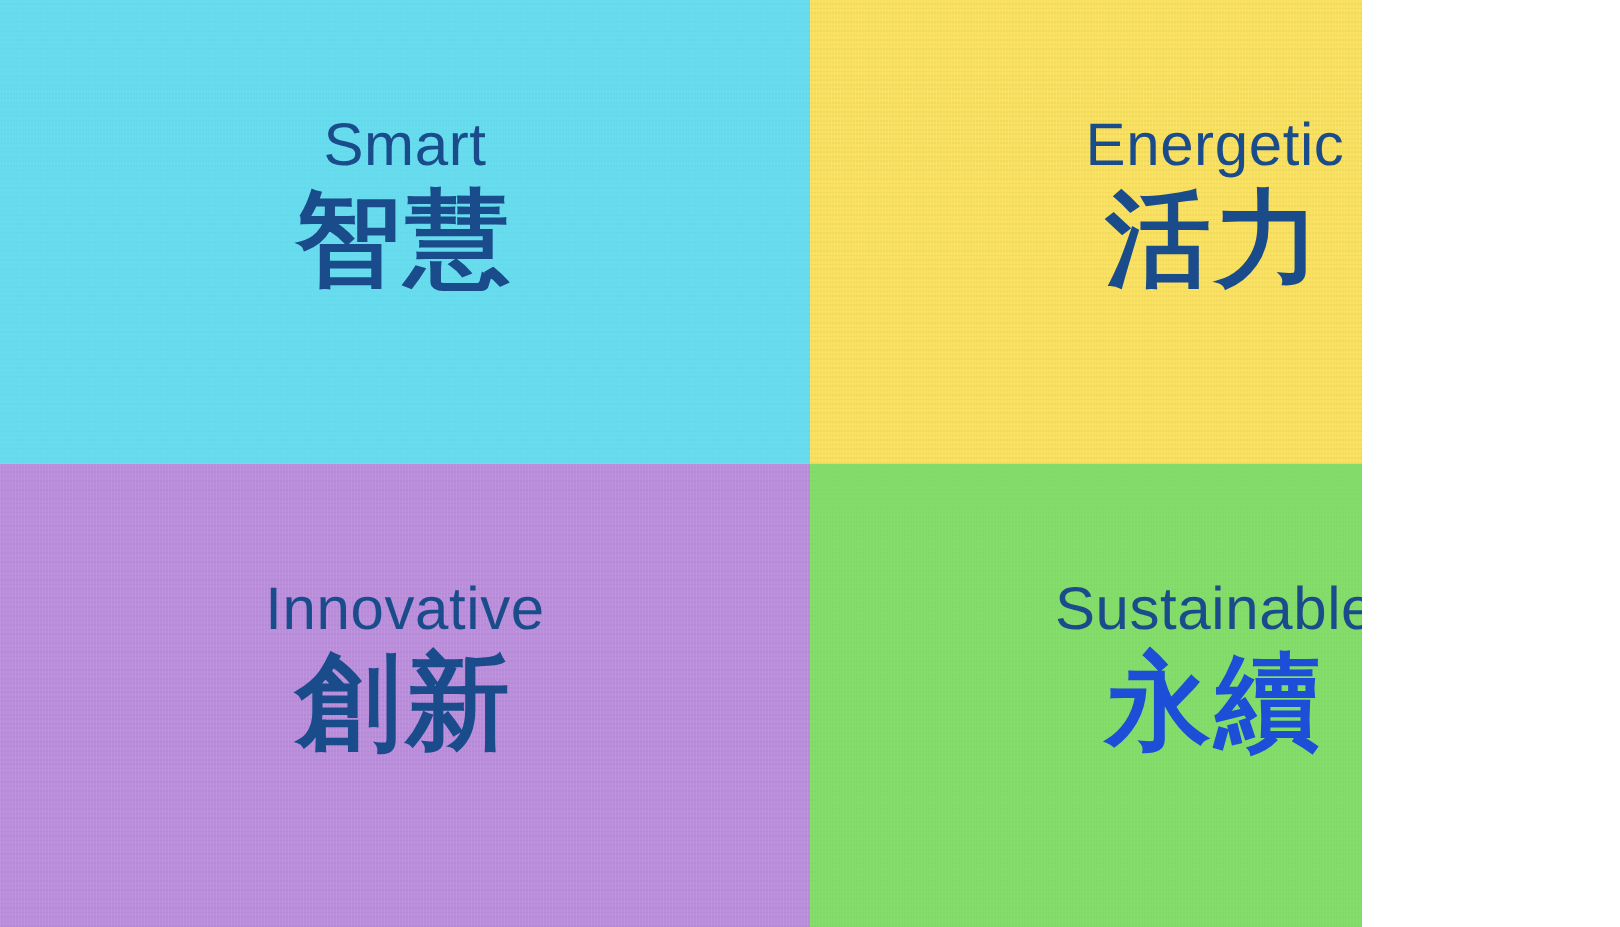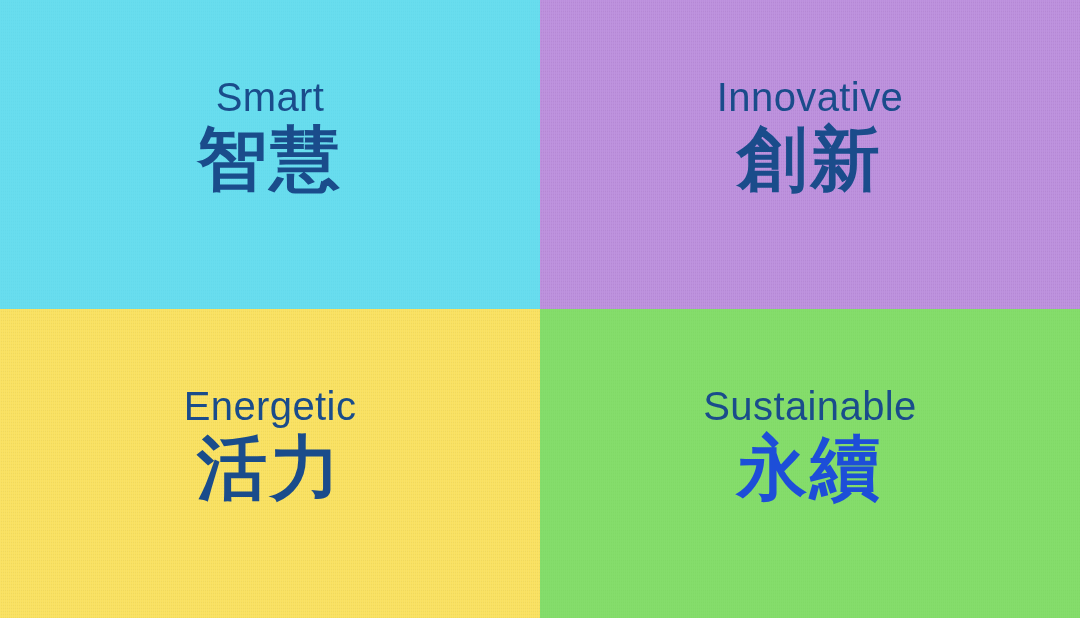--- a/index.html
+++ b/index.html
@@ -3,21 +3,21 @@
 <meta charset="utf-8">
 <title>Brand Values Grid</title>
 <style>
   html, body {
     margin: 0;
     padding: 0;
     background: #ffffff;
   }
   #canvas {
     position: relative;
-    width: 1080px;
+    width: 908px;
     height: 618px;
     overflow: hidden;
     font-family: "Liberation Sans", sans-serif;
   }
   .grid {
     position: absolute;
     inset: 0;
     display: grid;
     grid-template-columns: 540px 540px;
     grid-template-rows: 309px 309px;
@@ -87,33 +87,33 @@
   <div class="grid">
 
     <div class="panel flat" style="background-color: rgb(102, 220, 238);">
       <div class="dither"></div>
       <div class="panel-inner">
         <div class="label-en" style="color: rgb(26, 76, 139);">Smart</div>
         <div class="label-zh" style="color: rgb(26, 76, 139);">智慧</div>
       </div>
     </div>
 
+    <div class="panel" style="background-color: rgb(249, 224, 95);">
+      <div class="dither"></div>
+      <div class="panel-inner">
+        <div class="label-en" style="color: rgb(26, 76, 139);">Energetic</div>
+        <div class="label-zh" style="color: rgb(26, 76, 139);">活力</div>
+      </div>
+    </div>
+
     <div class="panel" style="background-color: rgb(187, 142, 220);">
       <div class="dither"></div>
       <div class="panel-inner">
         <div class="label-en" style="color: rgb(26, 76, 139);">Innovative</div>
         <div class="label-zh" style="color: rgb(26, 76, 139);">創新</div>
-      </div>
-    </div>
-
-    <div class="panel" style="background-color: rgb(249, 224, 95);">
-      <div class="dither"></div>
-      <div class="panel-inner">
-        <div class="label-en" style="color: rgb(26, 76, 139);">Energetic</div>
-        <div class="label-zh" style="color: rgb(26, 76, 139);">活力</div>
       </div>
     </div>
 
     <div class="panel flat" style="background-color: rgb(131, 220, 105);">
       <div class="dither"></div>
       <div class="panel-inner">
         <div class="label-en" style="color: rgb(26, 76, 139);">Sustainable</div>
         <div class="label-zh" style="color: #1d4ed8;">永續</div>
       </div>
     </div>

